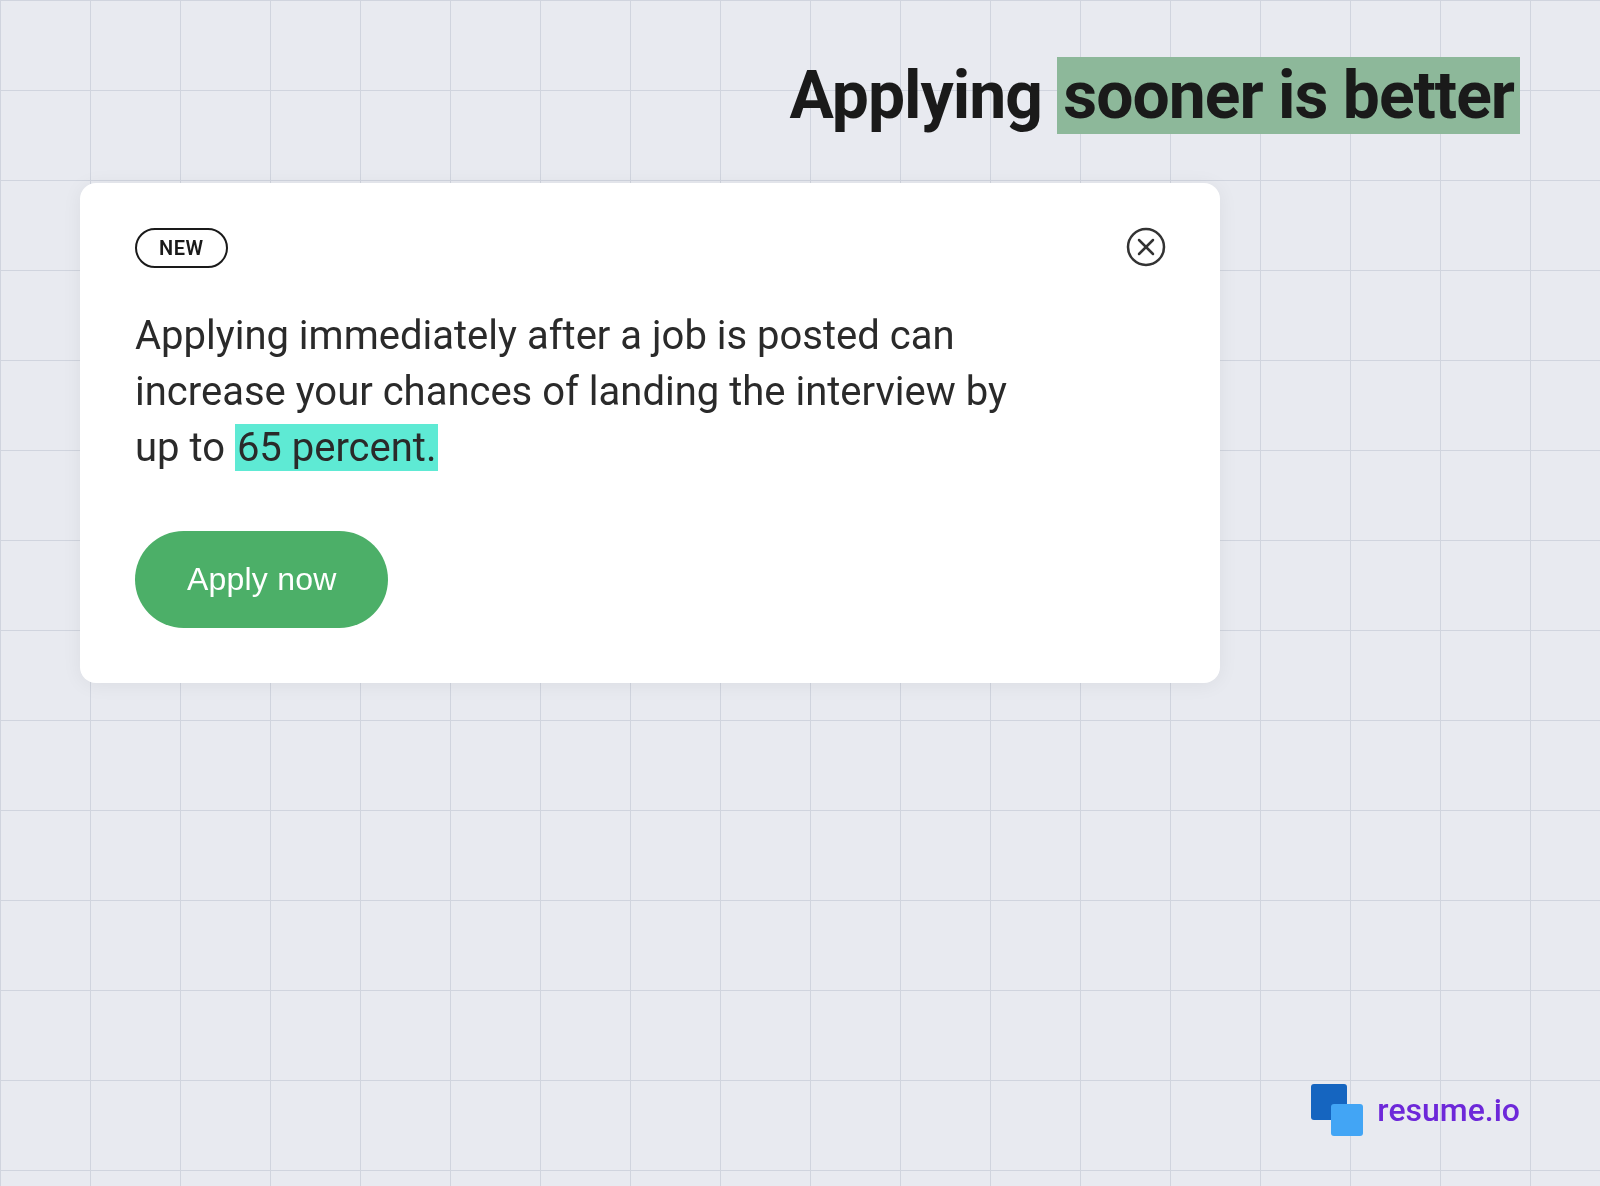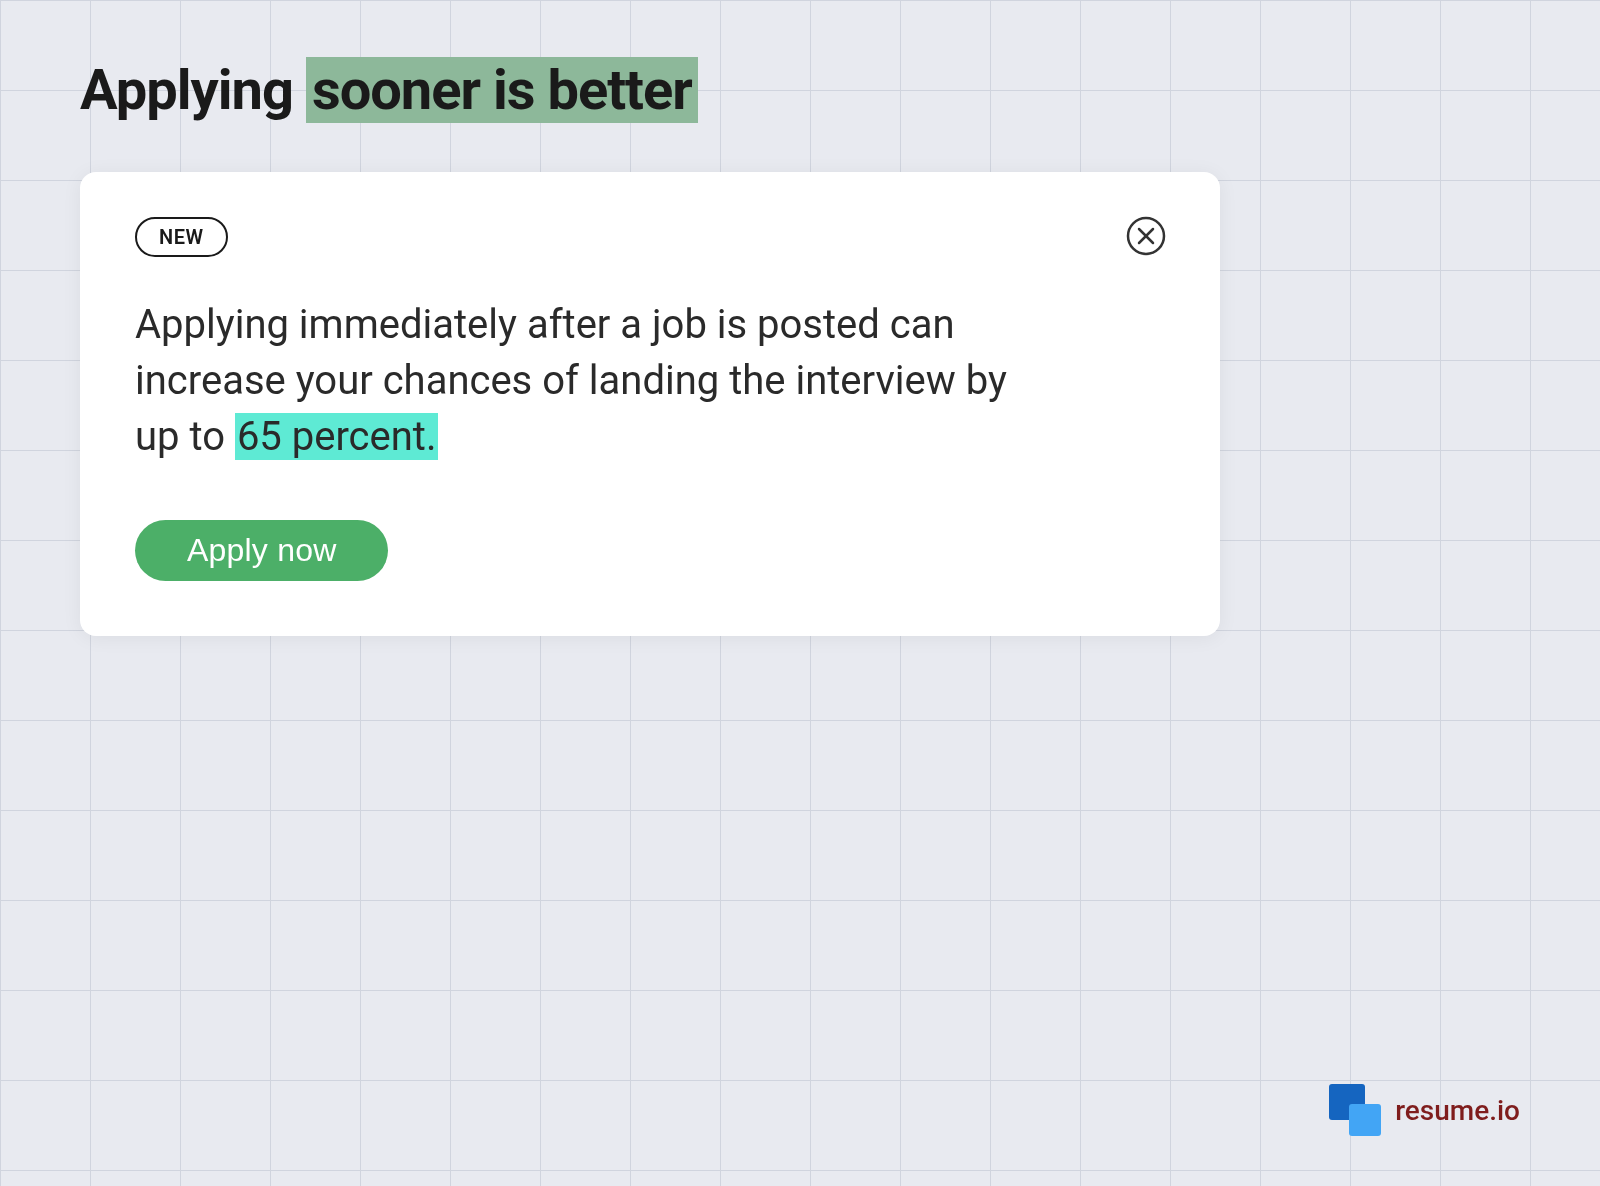--- a/index.html
+++ b/index.html
@@ -29,26 +29,27 @@
     }
 
     .content-wrapper {
       position: relative;
       z-index: 1;
       padding: 60px 80px 40px 80px;
     }
 
     
     .main-heading {
-      font-size: 56px;
+      font-size: 66px;
       font-weight: 700;
       color: #1a1a1a;
       letter-spacing: -1px;
       line-height: 1.1;
       margin-bottom: 50px;
+      text-align: right;
     }
 
     .main-heading .highlight {
       background-color: #8db89a;
       color: #1a1a1a;
       padding: 0 6px;
       display: inline;
     }
 
     
@@ -111,21 +112,21 @@
       background-color: #5eead4;
       padding: 0 2px;
     }
 
     
     .apply-button {
       background-color: #4caf68;
       color: #ffffff;
       border: none;
       border-radius: 50px;
-      padding: 12px 52px;
+      padding: 30px 52px;
       font-size: 32px;
       font-weight: 500;
       cursor: pointer;
       display: inline-block;
       letter-spacing: 0.2px;
     }
 
     
     .branding {
       position: absolute;
@@ -137,23 +138,23 @@
       z-index: 1;
     }
 
     .branding-logo {
       width: 52px;
       height: 52px;
       position: relative;
     }
 
     .branding-name {
-      font-size: 28px;
+      font-size: 32px;
       font-weight: 500;
-      color: #7f1d1d;
+      color: #6d28d9;
     }
 
     
     .logo-back {
       position: absolute;
       width: 36px;
       height: 36px;
       background-color: #1565c0;
       border-radius: 3px;
       top: 0;

